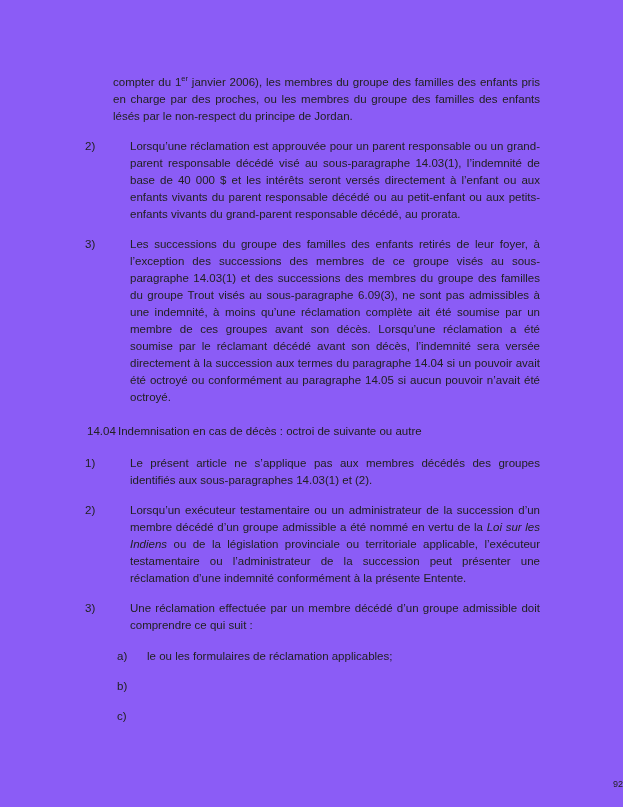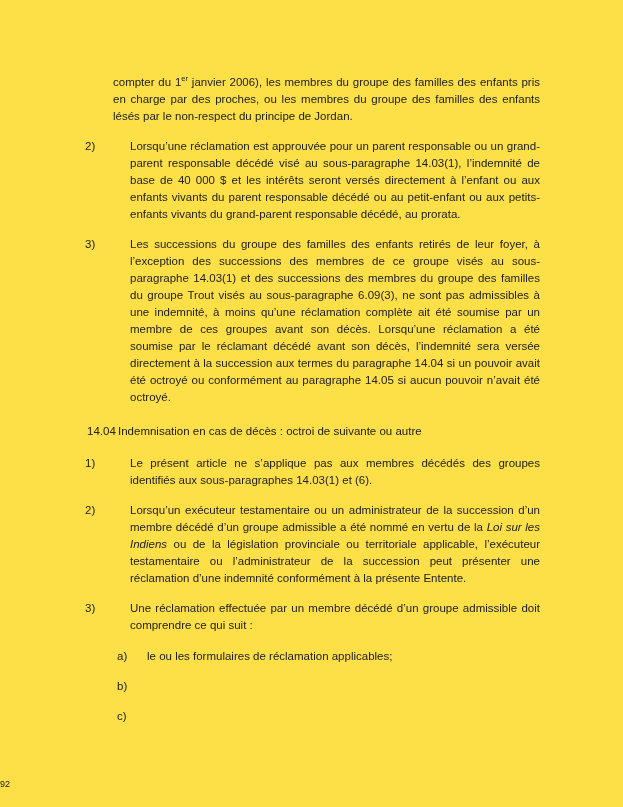--- a/index.html
+++ b/index.html
@@ -5,21 +5,21 @@
   html, body {
     margin: 0;
     padding: 0;
     background: #ffffff;
   }
   .page {
     position: relative;
     width: 623px;
     height: 807px;
     margin: 0 auto;
-    background: #fde047;
+    background: #8b5cf6;
     font-family: "Liberation Sans", sans-serif;
     font-size: 11.5px;
     line-height: 1.48;
     color: #212121;
     box-sizing: border-box;
     overflow: hidden;
   }
   .content {
     position: absolute;
     top: 74px;
@@ -78,21 +78,21 @@
     line-height: 0;
   }
   .ital {
     font-style: italic;
   }
   .page-number {
     position: absolute;
     bottom: 16px;
     left: 0;
     right: 0;
-    text-align: left;
+    text-align: right;
     font-size: 9px;
     color: #212121;
   }
 </style>
 </head>
 <body>
 
 <div class="page">
   <div class="content">
 
@@ -108,21 +108,21 @@
       <span class="body">Les successions du groupe des familles des enfants retirés de leur foyer, à l’exception des successions des membres de ce groupe visés au sous-paragraphe 14.03(1) et des successions des membres du groupe des familles du groupe Trout visés au sous-paragraphe 6.09(3), ne sont pas admissibles à une indemnité, à moins qu’une réclamation complète ait été soumise par un membre de ces groupes avant son décès. Lorsqu’une réclamation a été soumise par le réclamant décédé avant son décès, l’indemnité sera versée directement à la succession aux termes du paragraphe 14.04 si un pouvoir avait été octroyé ou conformément au paragraphe 14.05 si aucun pouvoir n’avait été octroyé.</span>
     </div>
 
     <div class="heading">
       <span class="hnum">14.04</span>
       <span class="htext">Indemnisation en cas de décès : octroi de suivante ou autre</span>
     </div>
 
     <div class="hang">
       <span class="num">1)</span>
-      <span class="body">Le présent article ne s’applique pas aux membres décédés des groupes identifiés aux sous-paragraphes 14.03(1) et (6).</span>
+      <span class="body">Le présent article ne s’applique pas aux membres décédés des groupes identifiés aux sous-paragraphes 14.03(1) et (2).</span>
     </div>
 
     <div class="hang">
       <span class="num">2)</span>
       <span class="body"><span>Lorsqu’un exécuteur testamentaire ou un administrateur de la succession d’un membre décédé d’un groupe admissible a été nommé en vertu de la </span><span class="ital">Loi sur les Indiens</span><span> ou de la législation provinciale ou territoriale applicable, l’exécuteur testamentaire ou l’administrateur de la succession peut présenter une réclamation d’une indemnité conformément à la présente Entente.</span></span>
     </div>
 
     <div class="hang" style="margin-bottom:0;">
       <span class="num">3)</span>
       <span class="body">Une réclamation effectuée par un membre décédé d’un groupe admissible doit comprendre ce qui suit :</span>

